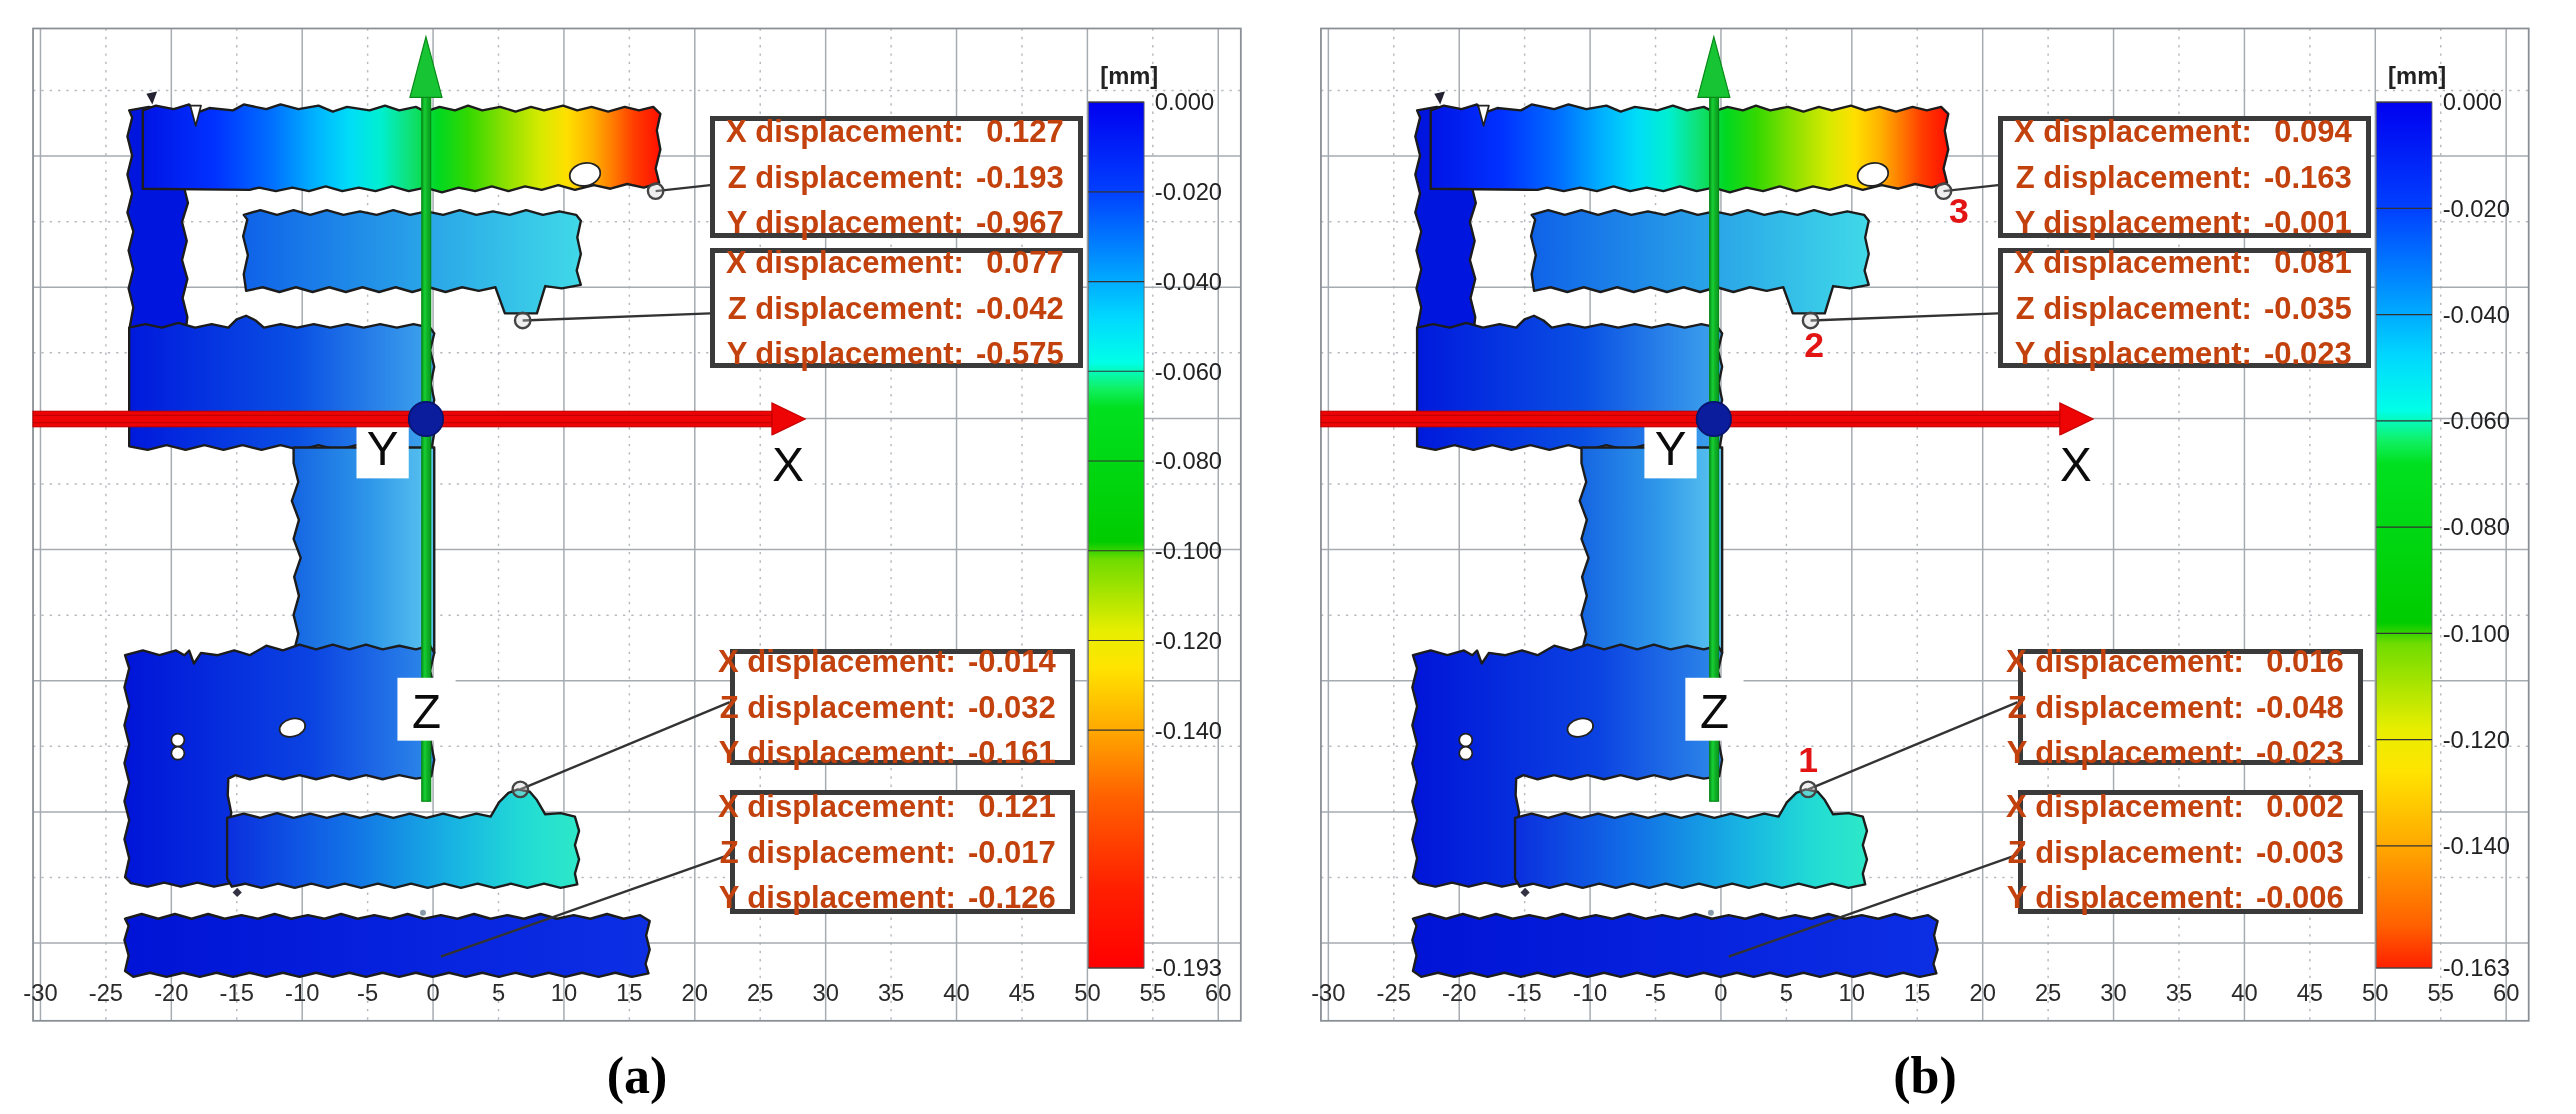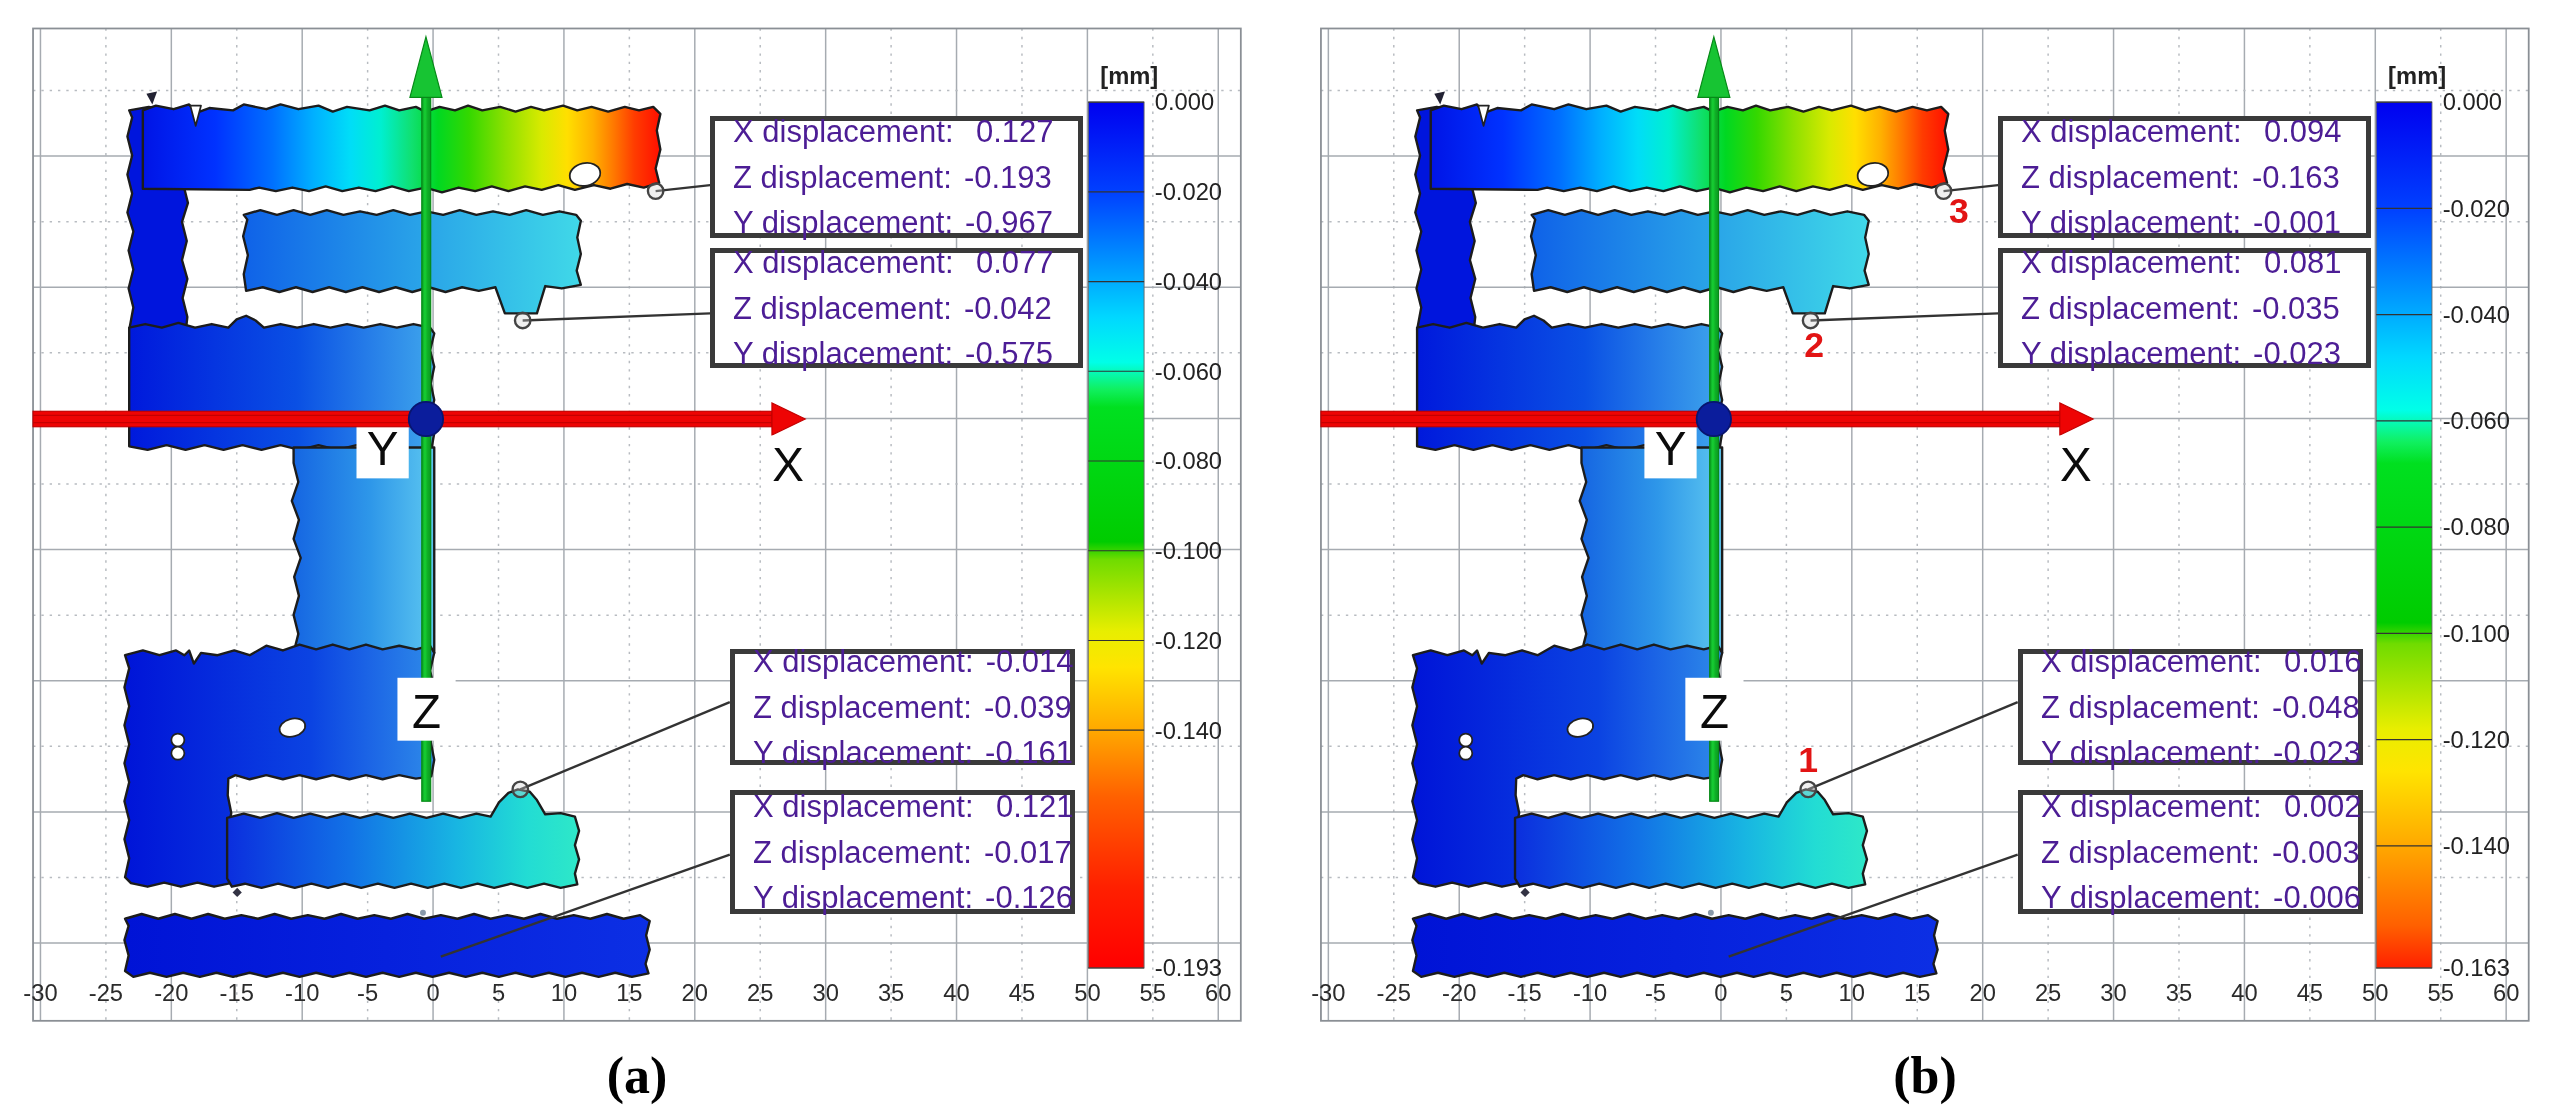--- a/index.html
+++ b/index.html
@@ -6,22 +6,22 @@
   #fig{position:relative;width:2576px;height:1114px;background:#fff;overflow:hidden;
        font-family:"Liberation Sans","DejaVu Sans",sans-serif;}
   #plot-svg{position:absolute;left:0;top:0;}
   .panel{position:absolute;top:0;width:1288px;height:1114px;}
   .caption{position:absolute;left:33px;width:1208px;top:1046px;text-align:center;
            font-family:"Liberation Serif","DejaVu Serif",serif;font-weight:bold;
            font-size:52px;color:#000;}
   .callout{position:absolute;box-sizing:border-box;border:5.3px solid #3a3a3a;background:#fff;
            display:flex;flex-direction:column;justify-content:center;gap:14.2px;
            padding:3.6px 14.2px 3.6px 18px;}
-  .callout .row{display:flex;justify-content:flex-start;align-items:baseline;
-           font-weight:normal;font-size:31px;line-height:1;color:#4c1d95;white-space:pre;}
+  .callout .row{display:flex;justify-content:flex-end;align-items:baseline;
+           font-weight:bold;font-size:31px;line-height:1;color:#c2410c;white-space:pre;}
   .callout .val{display:inline-block;min-width:100px;text-align:right;}
   
   .grid-solid{stroke:#a6abb1;stroke-width:2.5;}
   .grid-dot{stroke:#b8bcc1;stroke-width:2.5;stroke-dasharray:4 10;}
   .pborder{stroke:#8a8f95;stroke-width:3;fill:none;}
   .ticklab{font-family:"Liberation Sans","DejaVu Sans",sans-serif;font-size:40px;fill:#2b2b2b;}
   .cbarlab{font-family:"Liberation Sans","DejaVu Sans",sans-serif;font-size:40px;fill:#222;}
   .axletter{font-family:"Liberation Sans","DejaVu Sans",sans-serif;font-size:80px;fill:#0b0b0b;}
   .rednum{font-family:"Liberation Sans","DejaVu Sans",sans-serif;font-size:60px;font-weight:bold;fill:#e21414;}
   .leader{stroke:#333;stroke-width:4;fill:none;}
@@ -362,21 +362,21 @@
           <div class="row"><span>Z displacement:</span><span class="val">-0.193</span></div>
           <div class="row"><span>Y displacement:</span><span class="val">-0.967</span></div>
         </div>
         <div class="callout" style="left: 710px; top: 248px; width: 373px; height: 120px;">
           <div class="row"><span>X displacement:</span><span class="val">0.077</span></div>
           <div class="row"><span>Z displacement:</span><span class="val">-0.042</span></div>
           <div class="row"><span>Y displacement:</span><span class="val">-0.575</span></div>
         </div>
         <div class="callout" style="left: 730px; top: 649px; width: 345px; height: 116px;">
           <div class="row"><span>X displacement:</span><span class="val">-0.014</span></div>
-          <div class="row"><span>Z displacement:</span><span class="val">-0.039</span></div>
+          <div class="row"><span>Z displacement:</span><span class="val">-0.032</span></div>
           <div class="row"><span>Y displacement:</span><span class="val">-0.161</span></div>
         </div>
         <div class="callout" style="left: 730px; top: 790px; width: 345px; height: 124px;">
           <div class="row"><span>X displacement:</span><span class="val">0.121</span></div>
           <div class="row"><span>Z displacement:</span><span class="val">-0.017</span></div>
           <div class="row"><span>Y displacement:</span><span class="val">-0.126</span></div>
         </div>
       </div>
     <div class="caption">(a)</div>
   </div>

